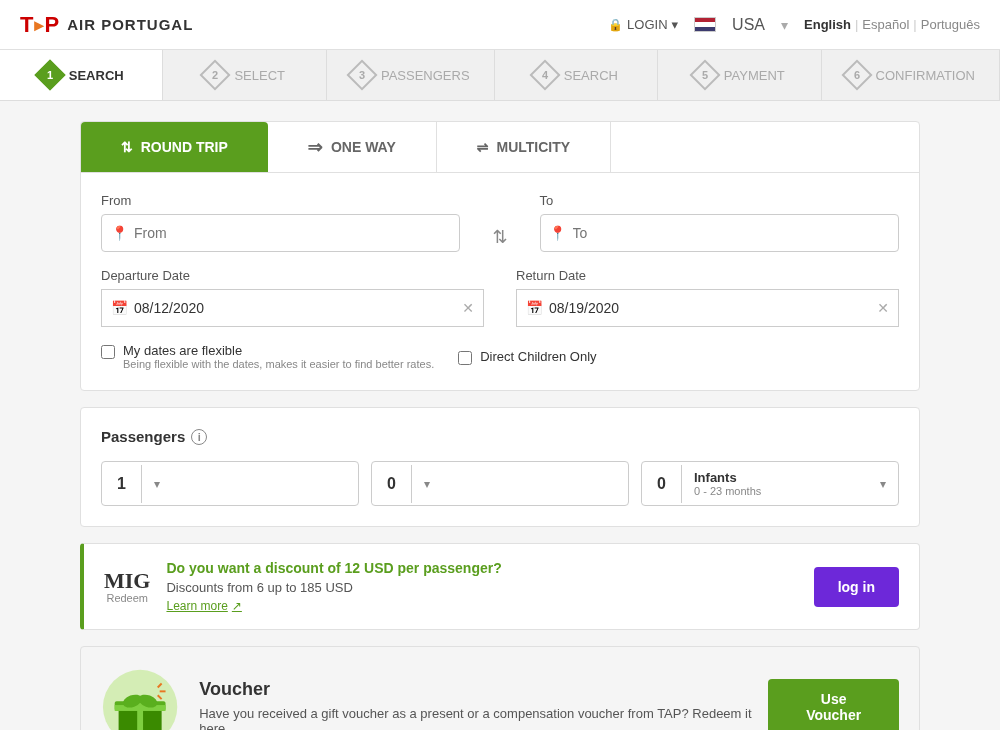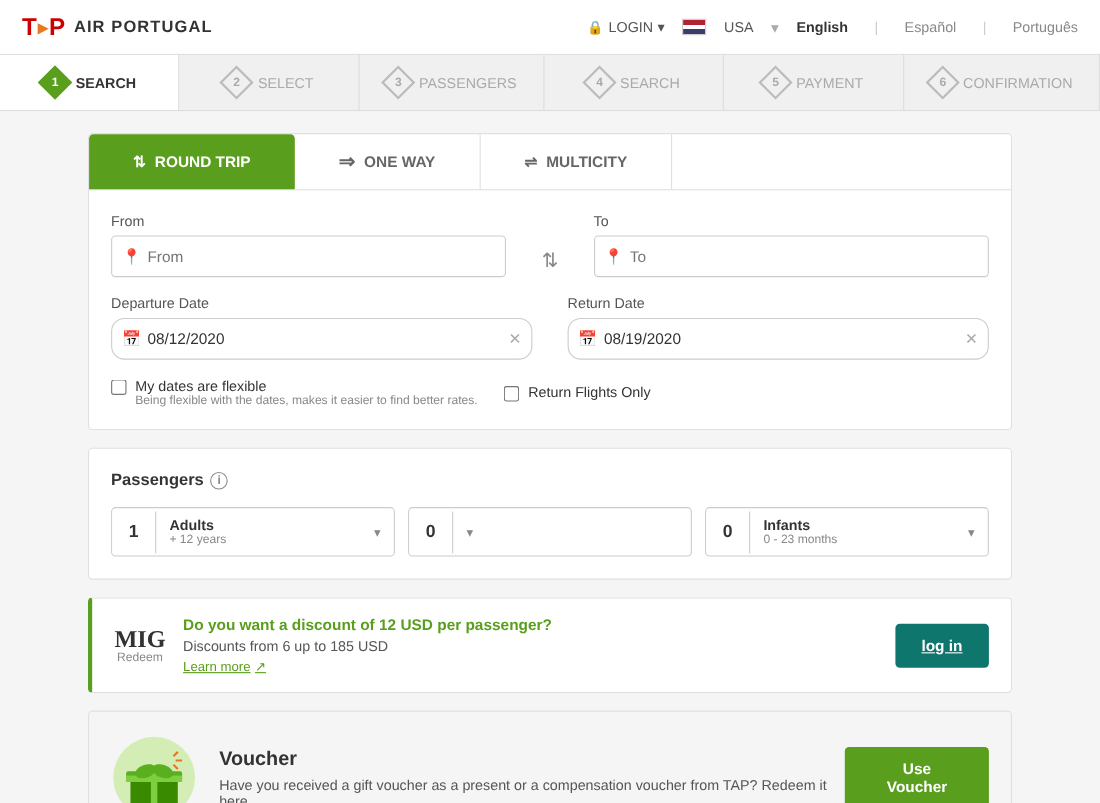--- a/index.html
+++ b/index.html
@@ -49,21 +49,21 @@
     }
     .flag-icon {
       width: 22px;
       height: 15px;
       display: inline-block;
       background: linear-gradient(to bottom, #B22234 33%, #fff 33%, #fff 66%, #3C3B6E 66%);
       border: 1px solid #ccc;
     }
     .lang-area {
       display: flex;
-      gap: 24px;
+      gap: 4px;
       font-size: 13px;
     }
     .lang-active { color: #333; font-weight: bold; }
     .lang-inactive { color: #888; cursor: pointer; }
 
     
     .nav-steps {
       background: #f0f0f0;
       display: flex;
       border-bottom: 1px solid #ddd;
@@ -227,21 +227,21 @@
       position: absolute;
       right: 10px;
       color: #aaa;
       font-size: 14px;
       cursor: pointer;
     }
     .date-input-wrap input {
       width: 100%;
       padding: 10px 32px;
       border: 1px solid #ccc;
-      border-radius: 12px;
+      border-radius: 0;
       font-size: 14px;
       color: #333;
       outline: none;
     }
 
     .options-row {
       display: flex;
       gap: 24px;
       align-items: center;
     }
@@ -380,29 +380,28 @@
       color: #5a9e1e;
       font-size: 12px;
       text-decoration: underline;
       cursor: pointer;
       display: inline-flex;
       align-items: center;
       gap: 4px;
       margin-top: 4px;
     }
     .btn-green {
-      background: #0f766e;
+      background: #6d28d9;
       color: #fff;
       border: none;
       padding: 12px 24px;
       border-radius: 4px;
       font-size: 14px;
       font-weight: bold;
       cursor: pointer;
-      text-decoration: underline;
     }
 
     
     .voucher-card {
       background: #f5f5f5;
       border: 1px solid #e0e0e0;
       border-radius: 4px;
       padding: 20px;
       margin-bottom: 16px;
       display: flex;
@@ -453,21 +452,21 @@
     </div>
     <span class="logo-text">AIR PORTUGAL</span>
   </div>
   <div class="top-right">
     <div class="login-area">
       <span style="font-size:12px">🔒</span>
       <span>LOGIN</span>
       <span>▾</span>
     </div>
     <div class="flag-icon"></div>
-    <span style="font-size:13px;color:#555">USA</span>
+    <span style="font-size:16px;color:#555">USA</span>
     <span style="color:#aaa">▾</span>
     <div class="lang-area">
       <span class="lang-active">English</span>
       <span style="color:#ccc">|</span>
       <span class="lang-inactive">Español</span>
       <span style="color:#ccc">|</span>
       <span class="lang-inactive">Português</span>
     </div>
   </div>
 </div>
@@ -572,39 +571,35 @@
       <div class="options-row">
         <label class="checkbox-option">
           <input type="checkbox" style="">
           <span class="checkbox-label">
             <span>My dates are flexible</span>
             <span class="sub-text">Being flexible with the dates, makes it easier to find better rates.</span>
           </span>
         </label>
         <label class="checkbox-option">
           <input type="checkbox" style="">
-          <span class="checkbox-label">Return Flights Only</span>
+          <span class="checkbox-label">Direct Children Only</span>
         </label>
       </div>
     </div>
   </div>
 
   <div class="passengers-card">
     <div class="card-title">
       <span>Passengers</span>
       <span class="info-icon">i</span>
     </div>
     <div class="passengers-row">
 
       <div class="passenger-select">
         <div class="passenger-count">1</div>
-        <div class="passenger-info">
-          <div class="passenger-type">Adults</div>
-          <div class="passenger-age">+ 12 years</div>
-        </div>
         <div class="passenger-arrow">▾</div>
       </div>
 
       <div class="passenger-select">
         <div class="passenger-count">0</div>
         <div class="passenger-arrow">▾</div>
       </div>
 
       <div class="passenger-select">
         <div class="passenger-count">0</div>

